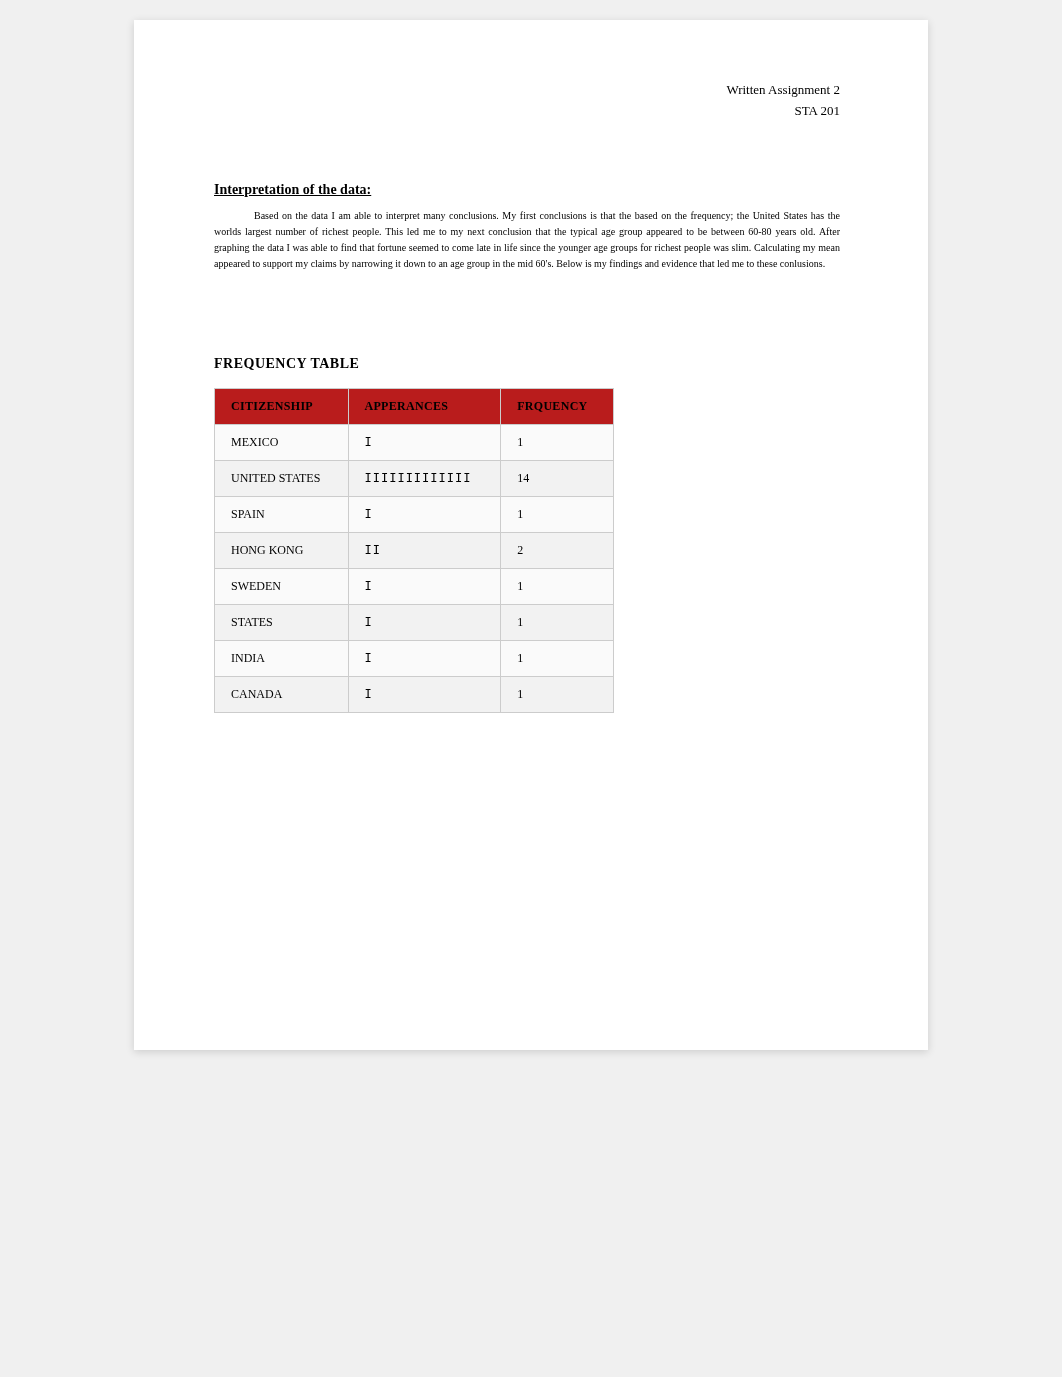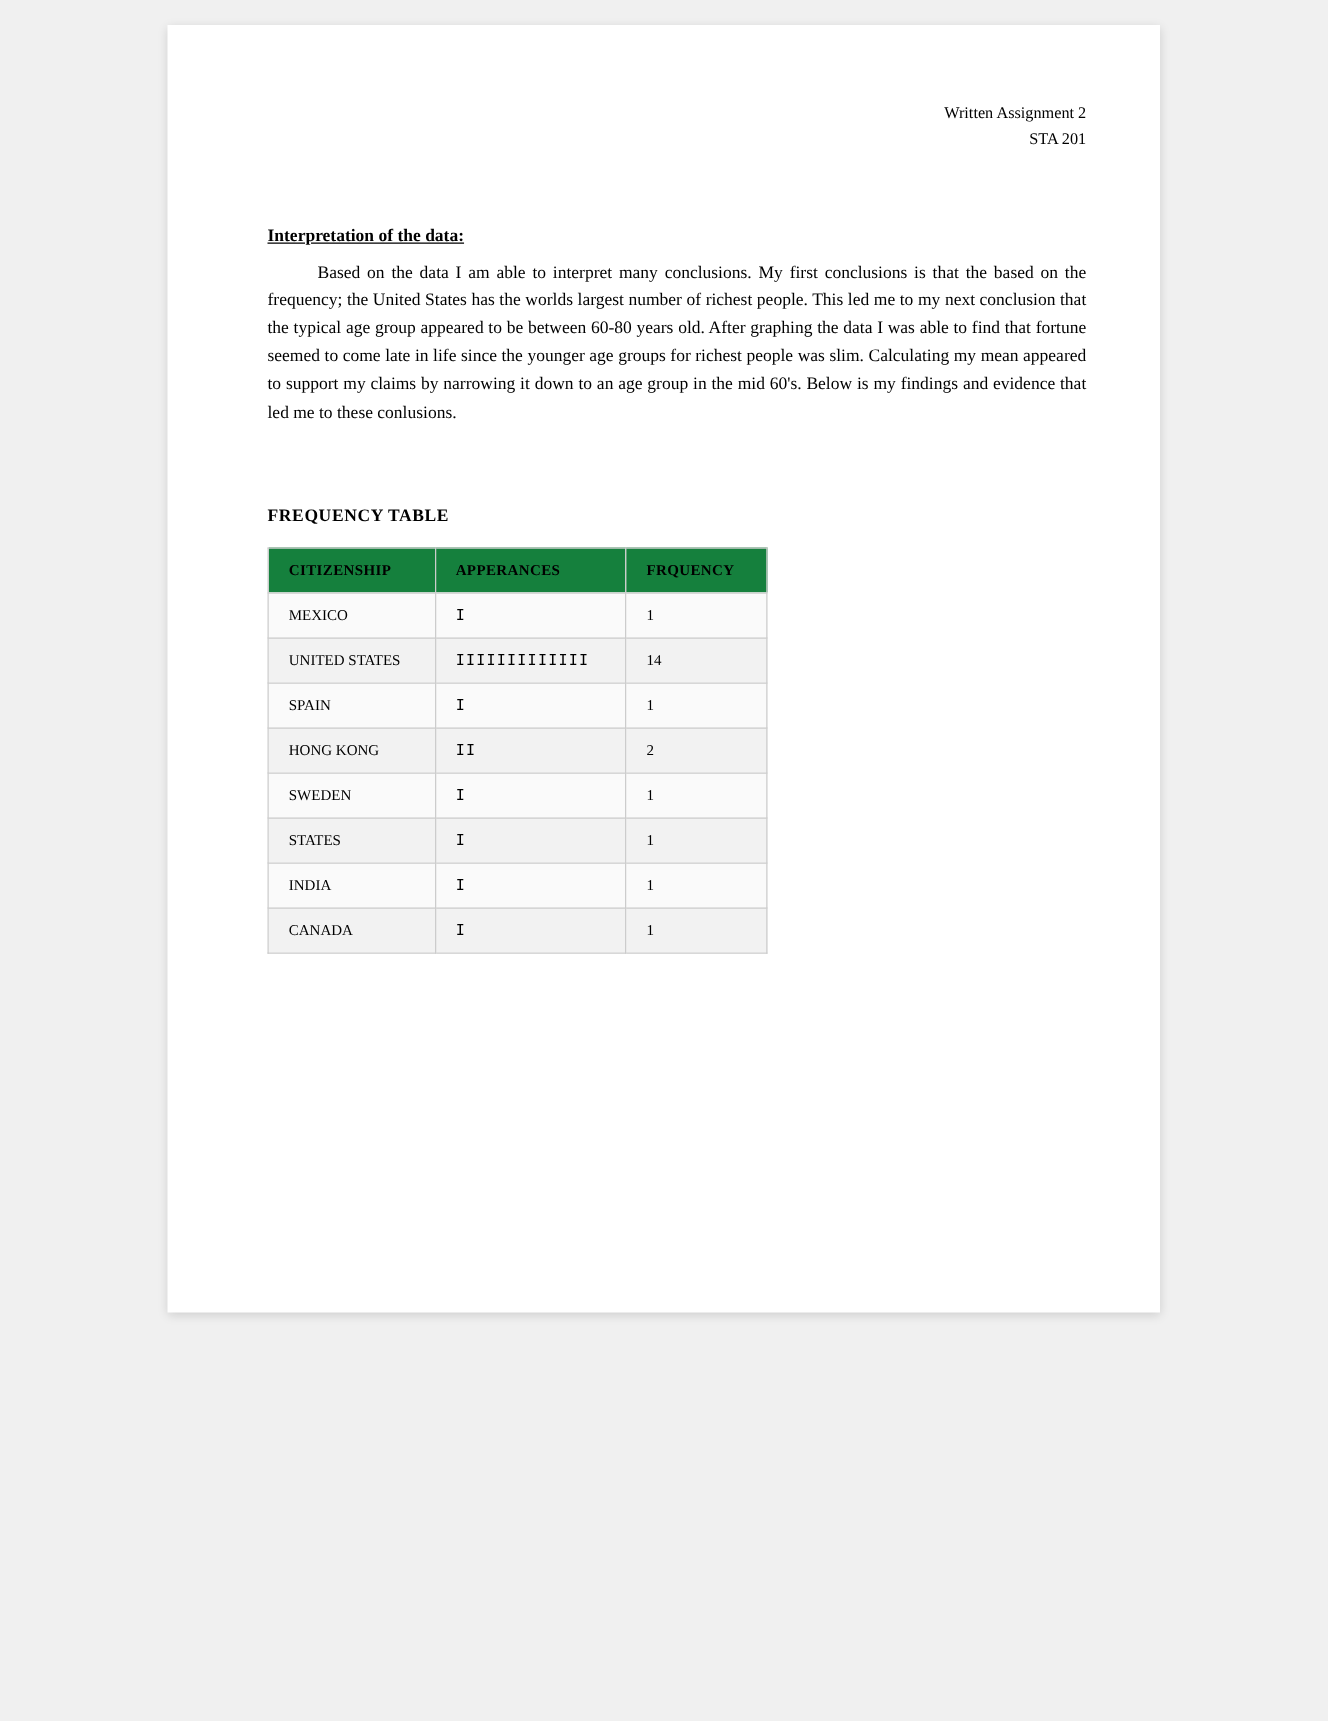--- a/index.html
+++ b/index.html
@@ -13,45 +13,45 @@
       font-family: 'Times New Roman', Times, serif;
       display: flex;
       justify-content: center;
       padding: 20px 0;
     }
 
     .page {
       background: #ffffff;
       width: 794px;
       min-height: 1030px;
-      padding: 60px 59px 60px 80px;
+      padding: 60px 88px 60px 80px;
       box-shadow: 0 2px 8px rgba(0,0,0,0.15);
       position: relative;
     }
 
     .header-right {
       text-align: right;
       margin-bottom: 60px;
       font-size: 13px;
       line-height: 1.6;
     }
 
     .section-title {
       font-size: 14px;
       font-weight: bold;
       text-decoration: underline;
       margin-bottom: 10px;
     }
 
     .body-text {
-      font-size: 14px;
+      font-size: 10px;
       line-height: 1.6;
       text-align: justify;
       text-indent: 40px;
-      margin-bottom: 64px;
+      margin-bottom: 84px;
     }
 
     .frequency-label {
       font-size: 14px;
       font-weight: bold;
       letter-spacing: 0.5px;
       margin-bottom: 16px;
     }
 
     .freq-table {
@@ -62,21 +62,21 @@
 
     .freq-table th, .freq-table td {
       border: 1px solid #ccc;
       padding: 10px 16px;
       text-align: left;
       background: #f8f8f8;
     }
 
     .freq-table th {
       font-weight: bold;
-      background: #15803d;
+      background: #b91c1c;
       font-size: 12px;
       letter-spacing: 0.3px;
     }
 
     .freq-table tr:nth-child(even) td {
       background: #f2f2f2;
     }
 
     .freq-table tr:nth-child(odd) td {
       background: #fafafa;

